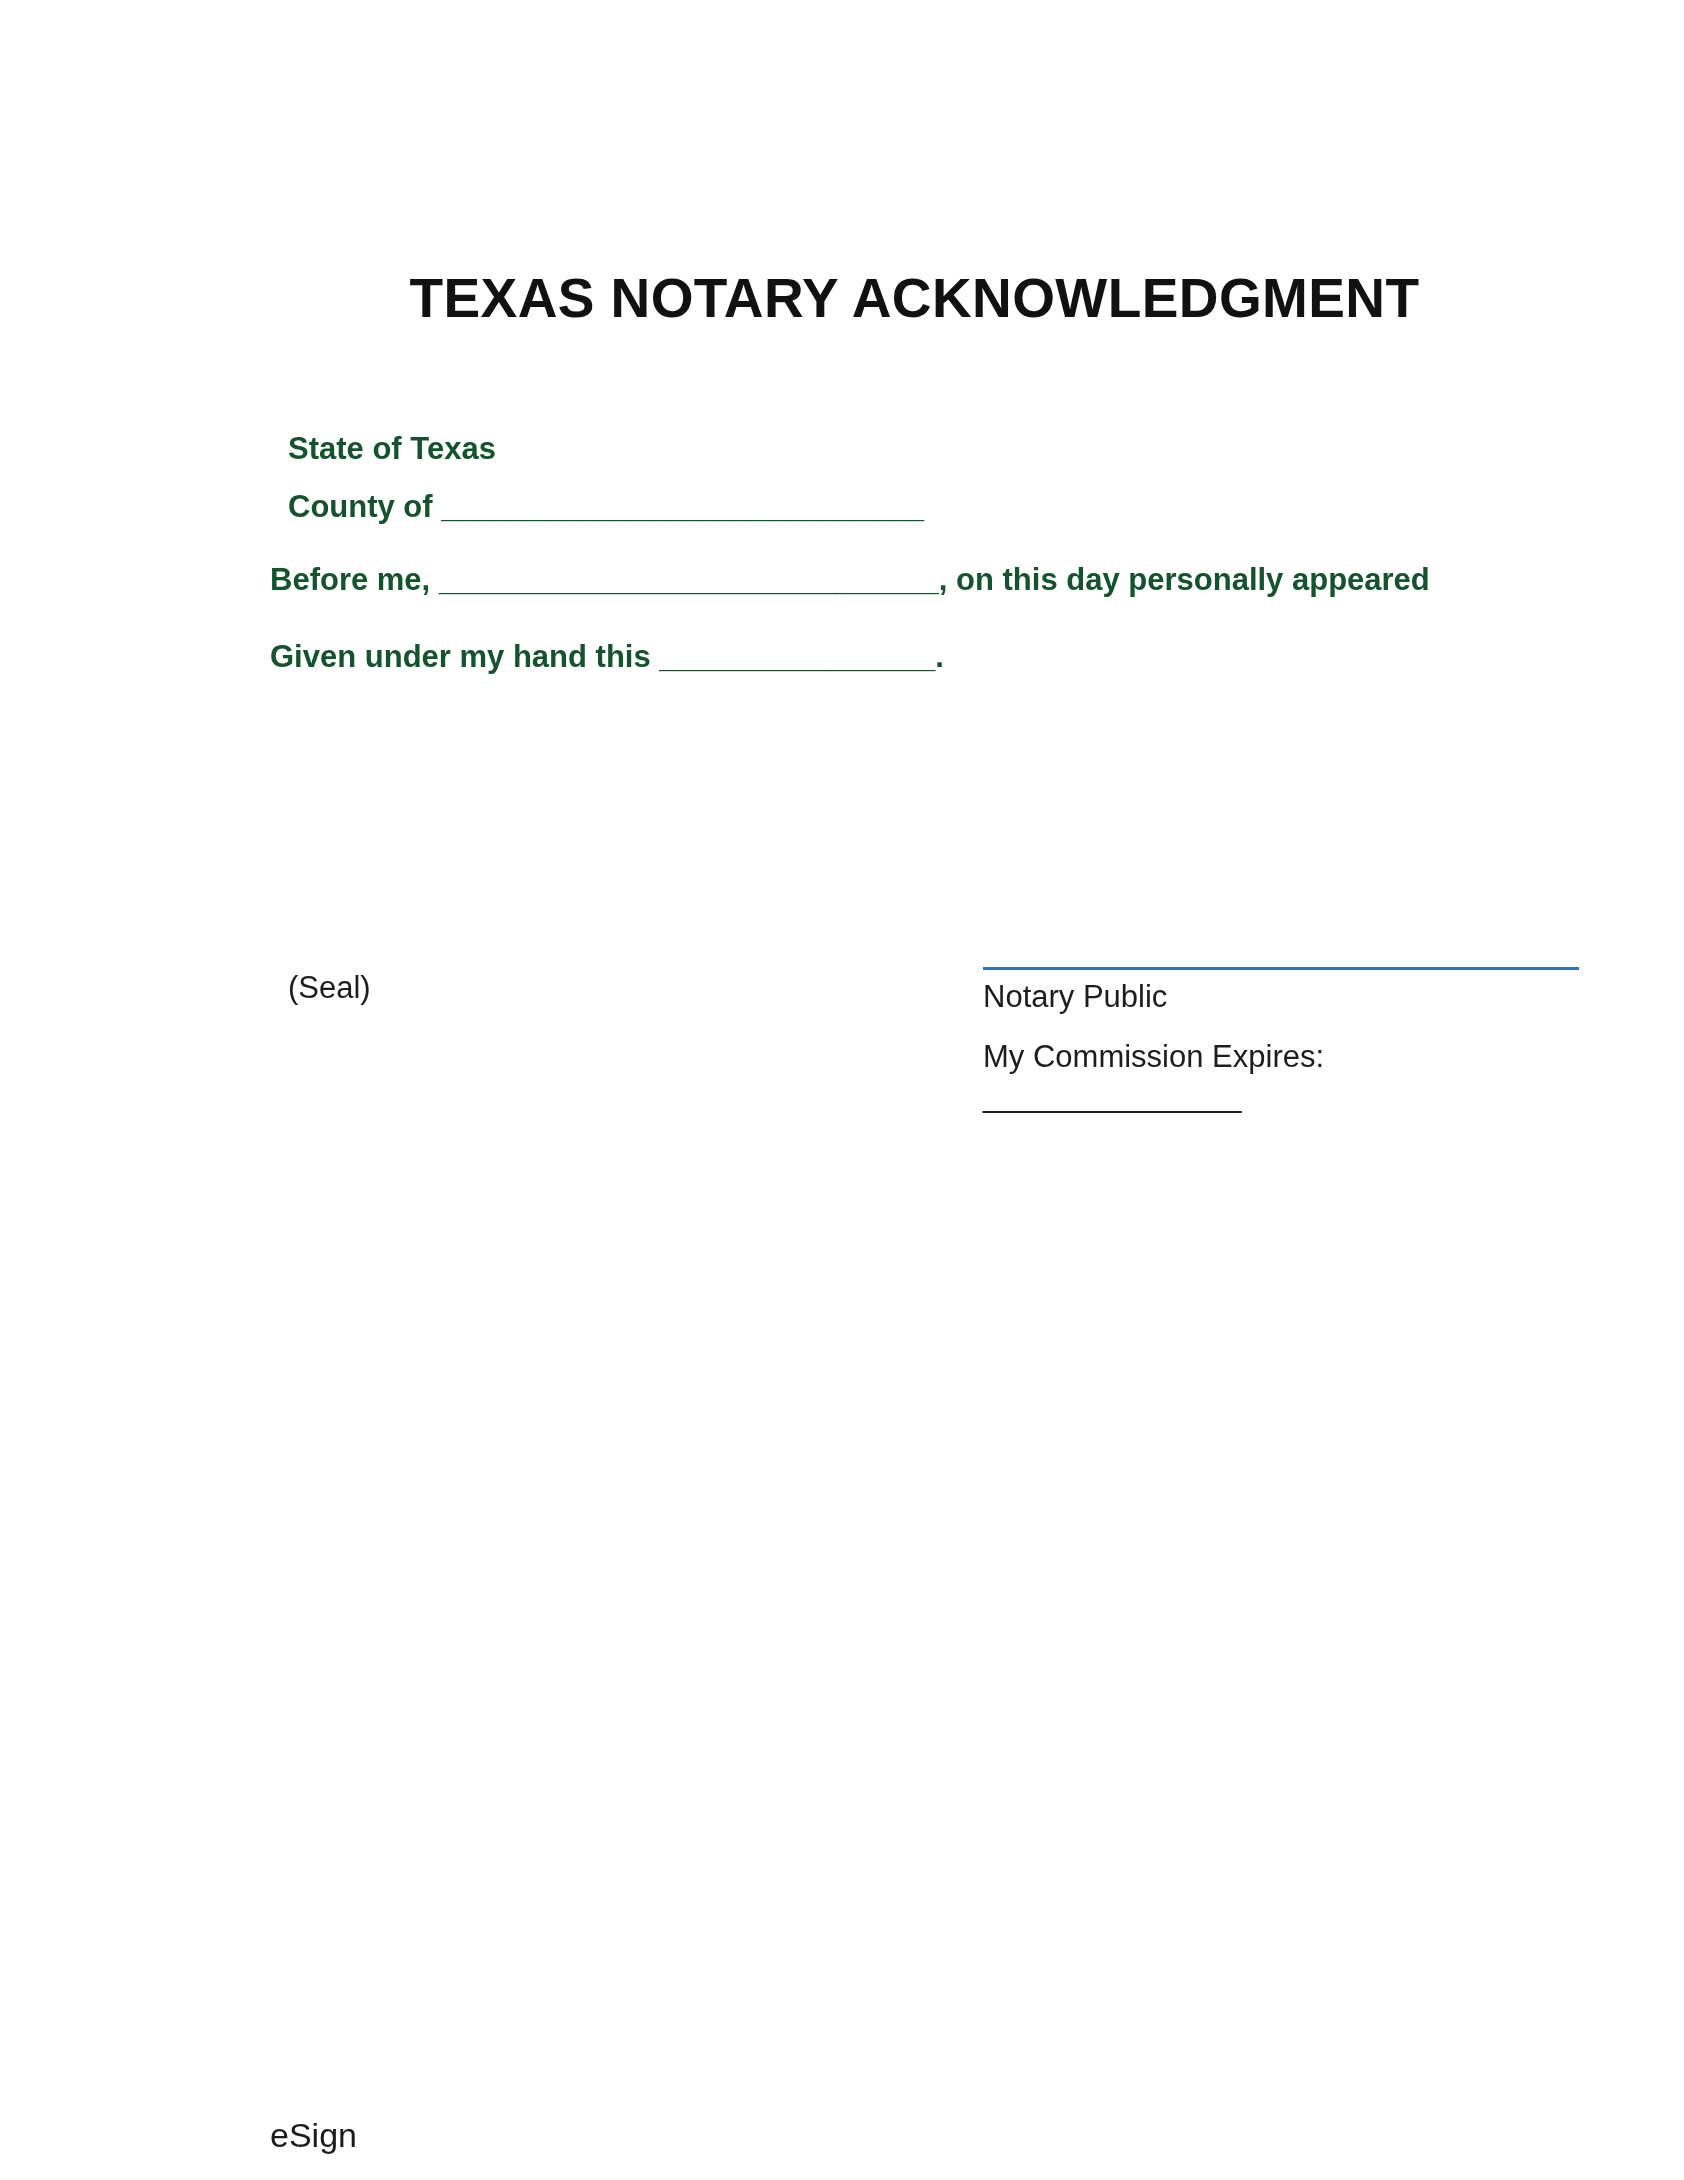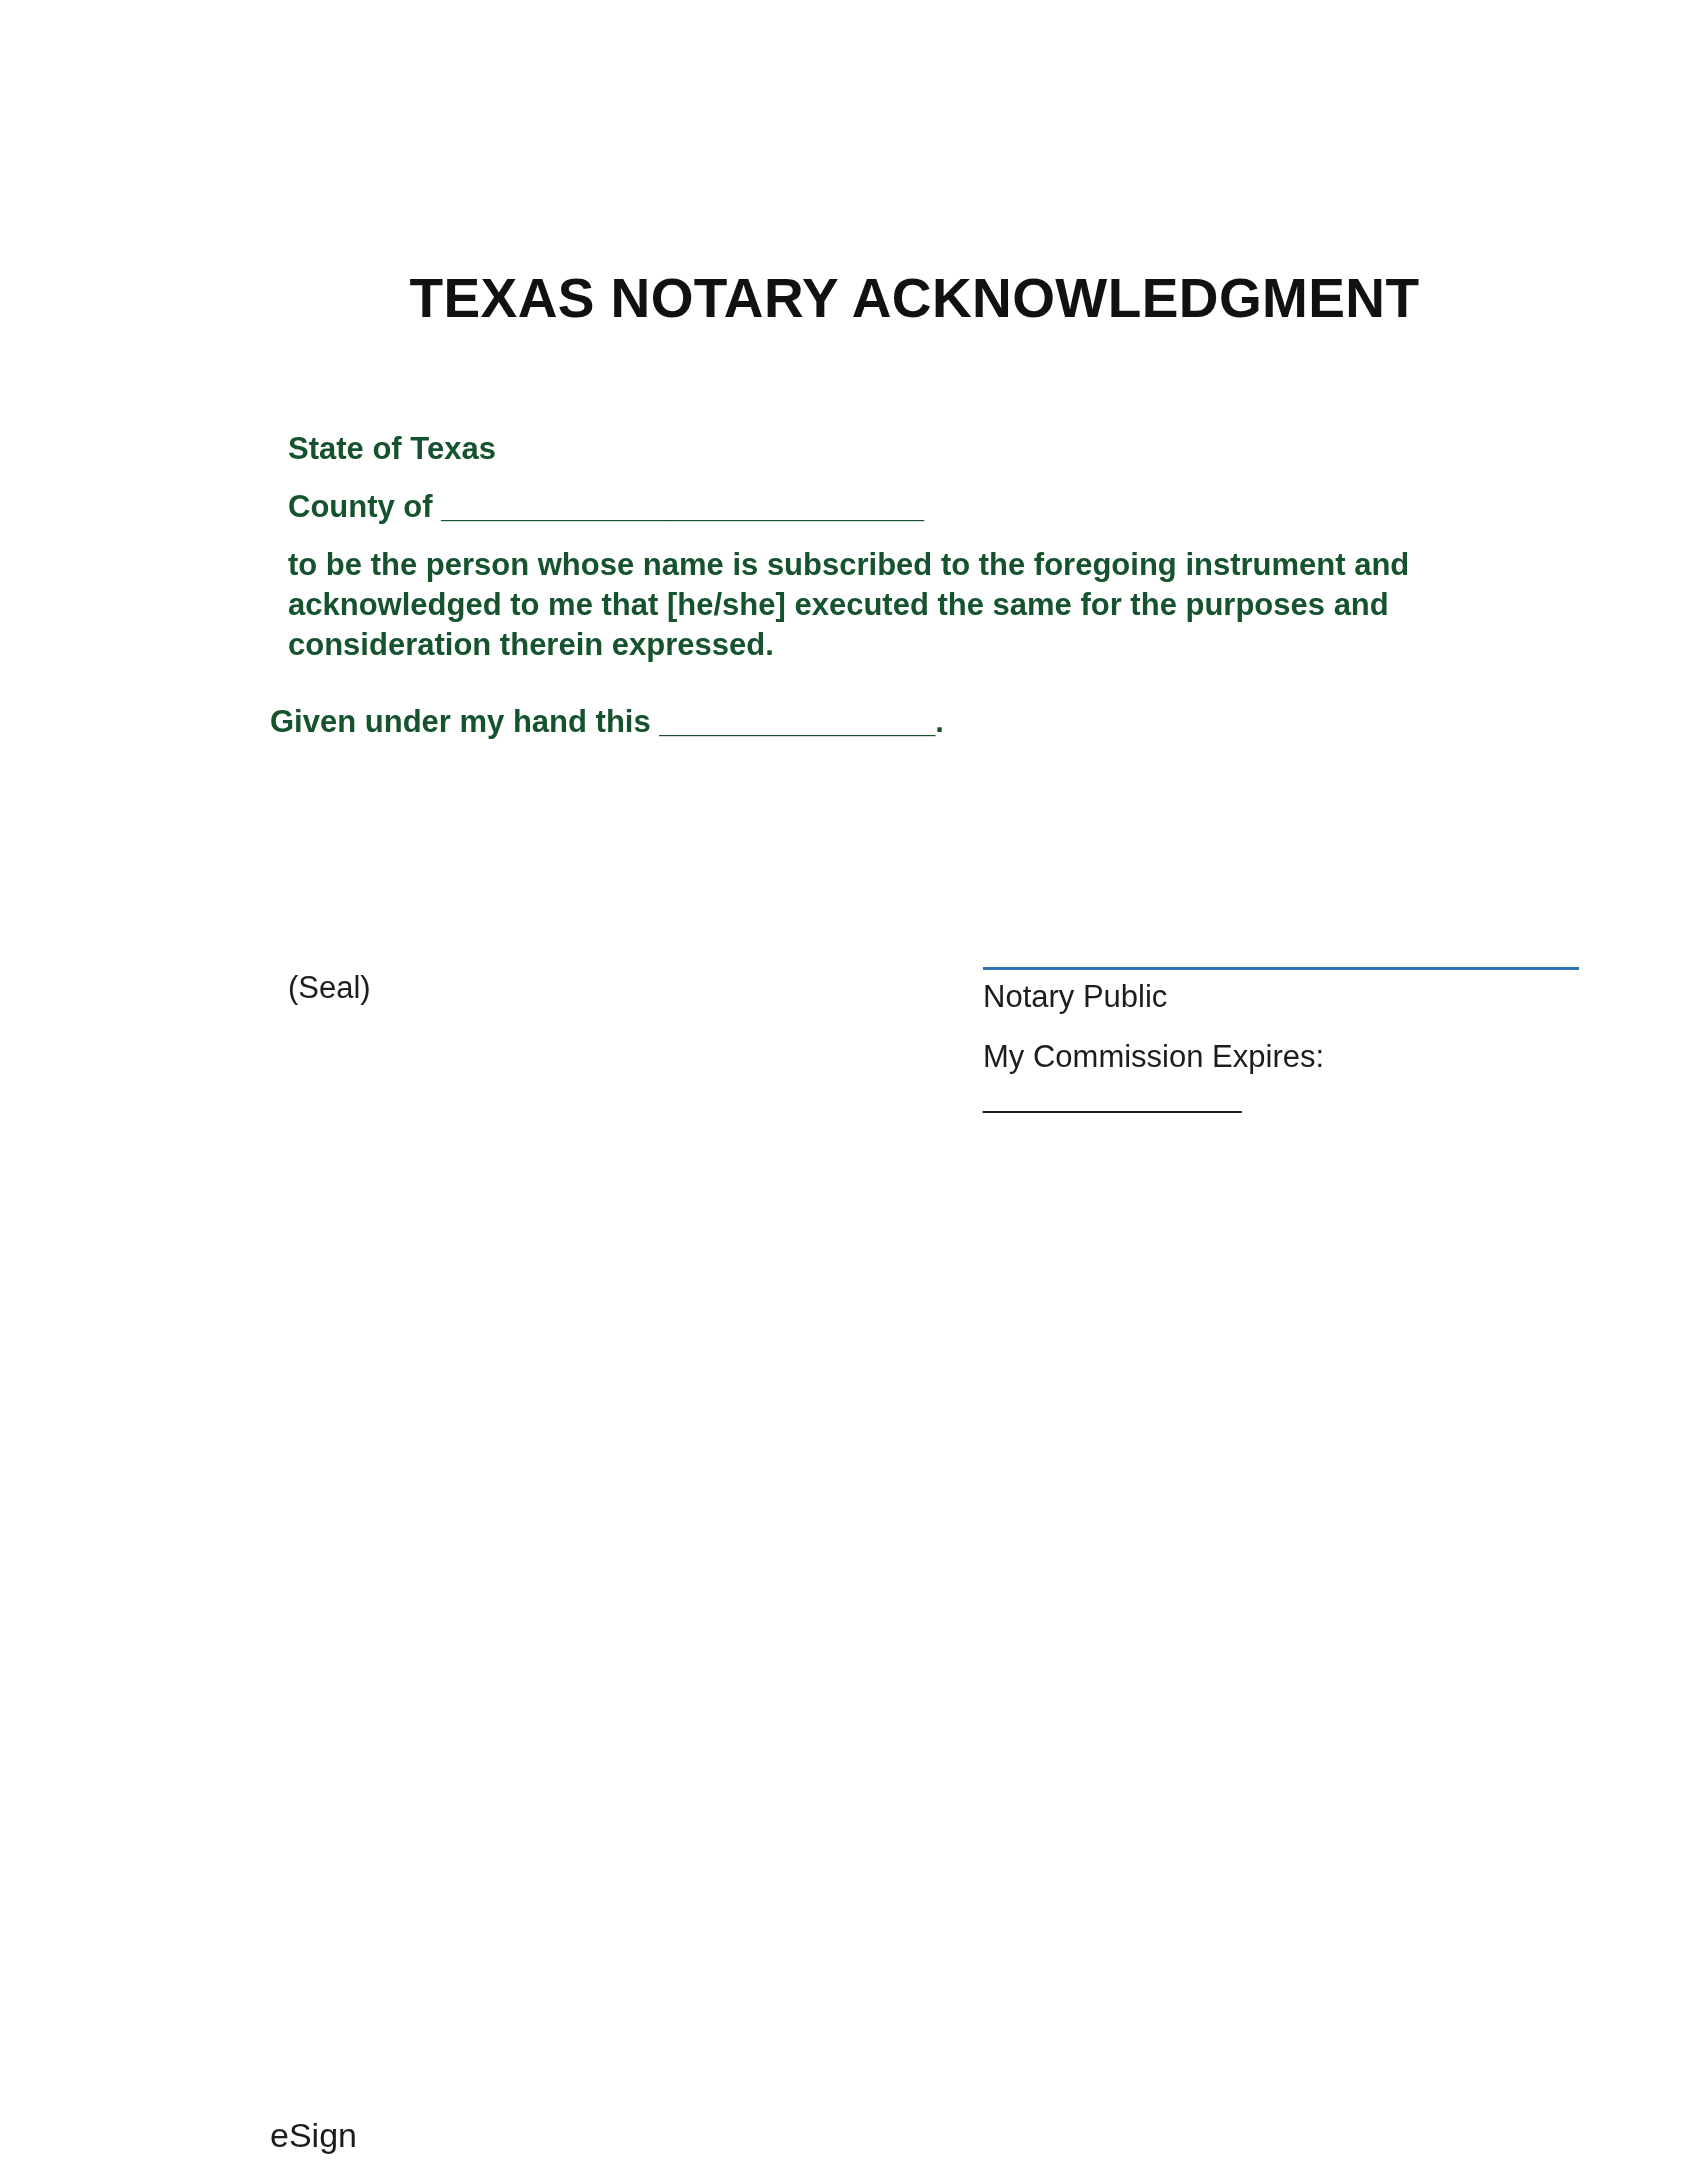--- a/index.html
+++ b/index.html
@@ -86,23 +86,23 @@
 
   <div class="doc-title">TEXAS NOTARY ACKNOWLEDGMENT</div>
 
   <div class="content">
 
     <div class="para">
       <div>State of Texas</div>
       <div class="blank-text">County of ____________________________</div>
     </div>
 
+    <div class="para blank-text">Before me, _____________________________, on this day personally appeared</div>
 
     <div class="para tight">
-      <div>to be the person whose name is subscribed to the foregoing instrument and acknowledged to me that [he/she] executed the same for the purposes and consideration therein expressed.</div>
     </div>
 
     <div class="para given blank-text">Given under my hand this ________________.</div>
 
   </div>
 
   <div class="signature-section">
 
     <div class="seal-label">(Seal)</div>
 

